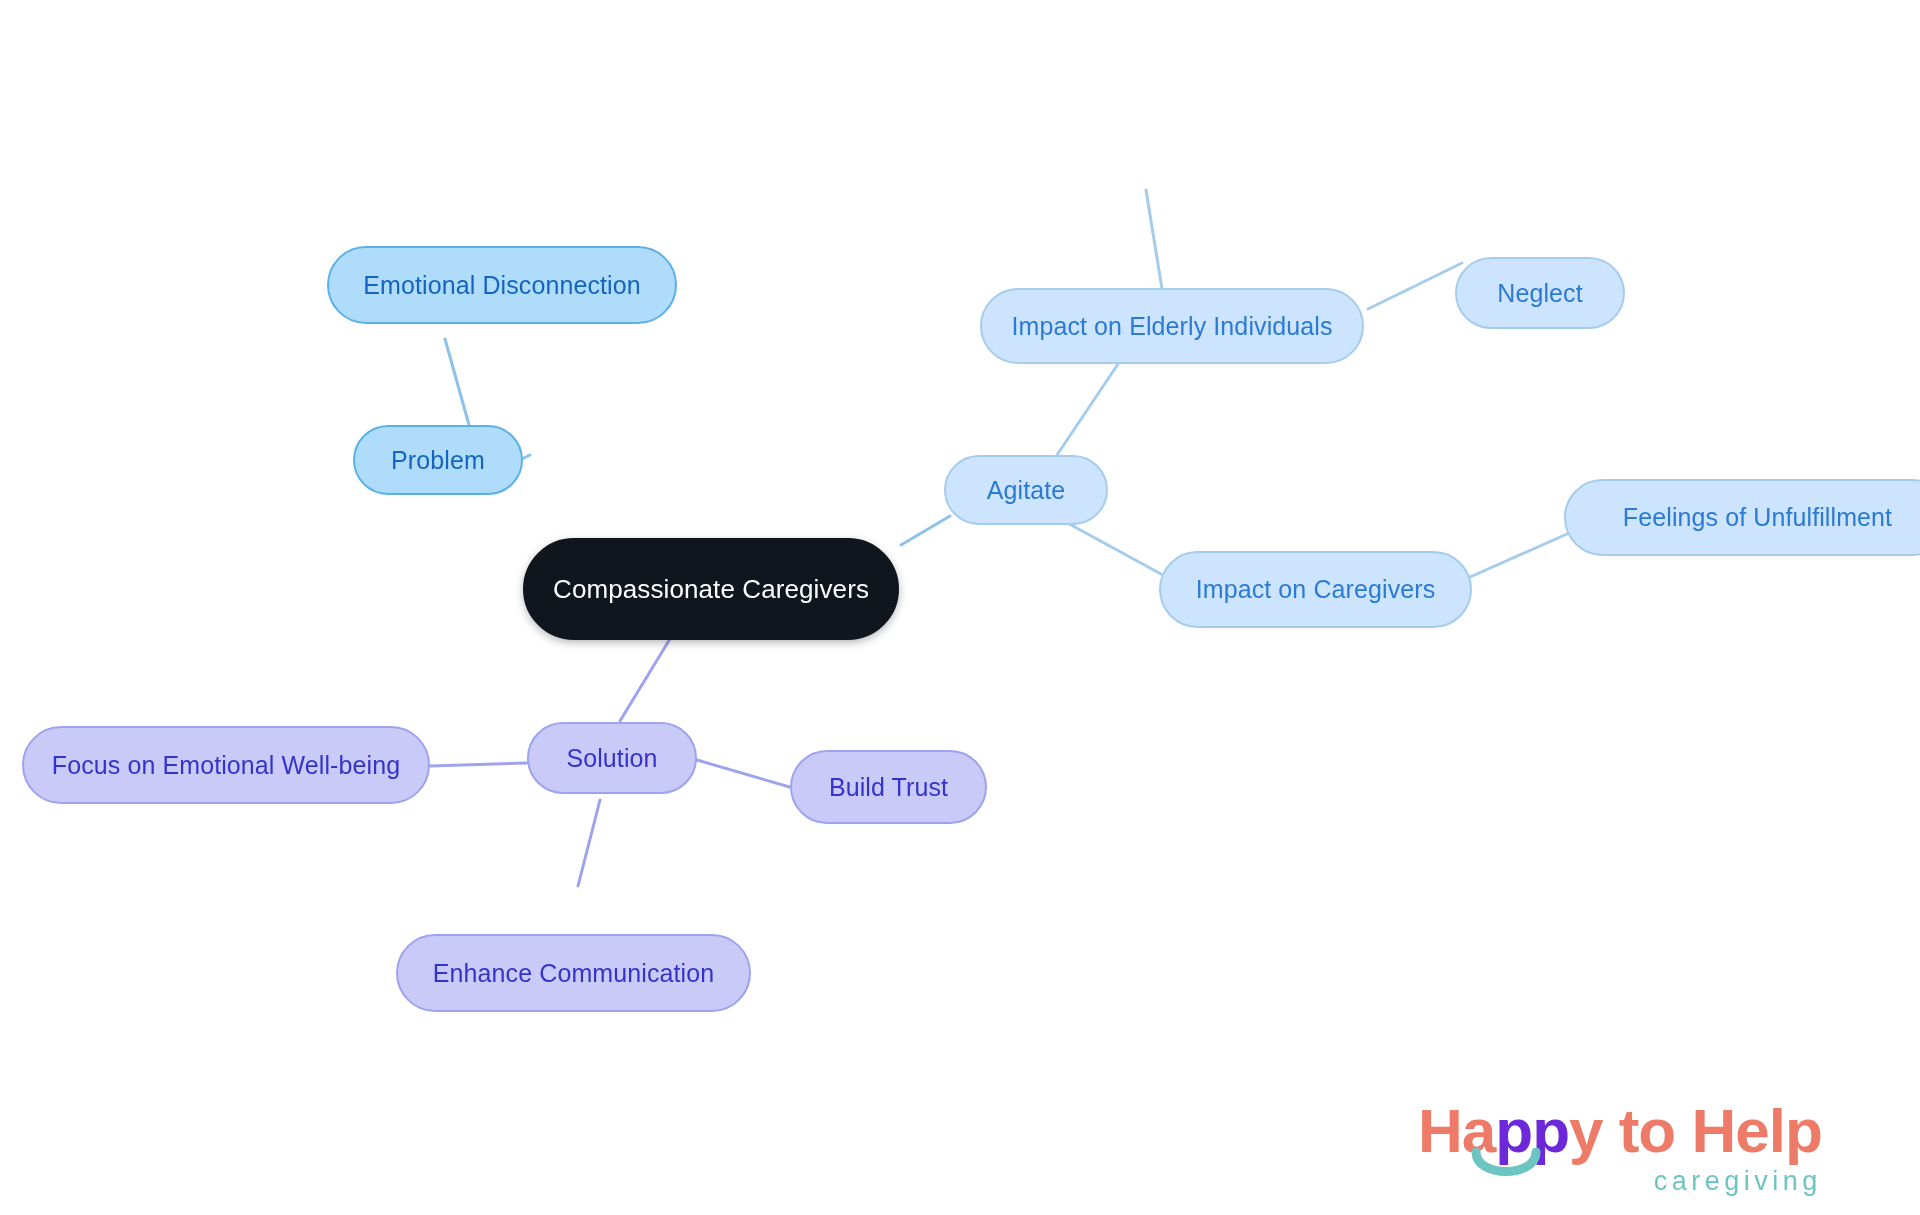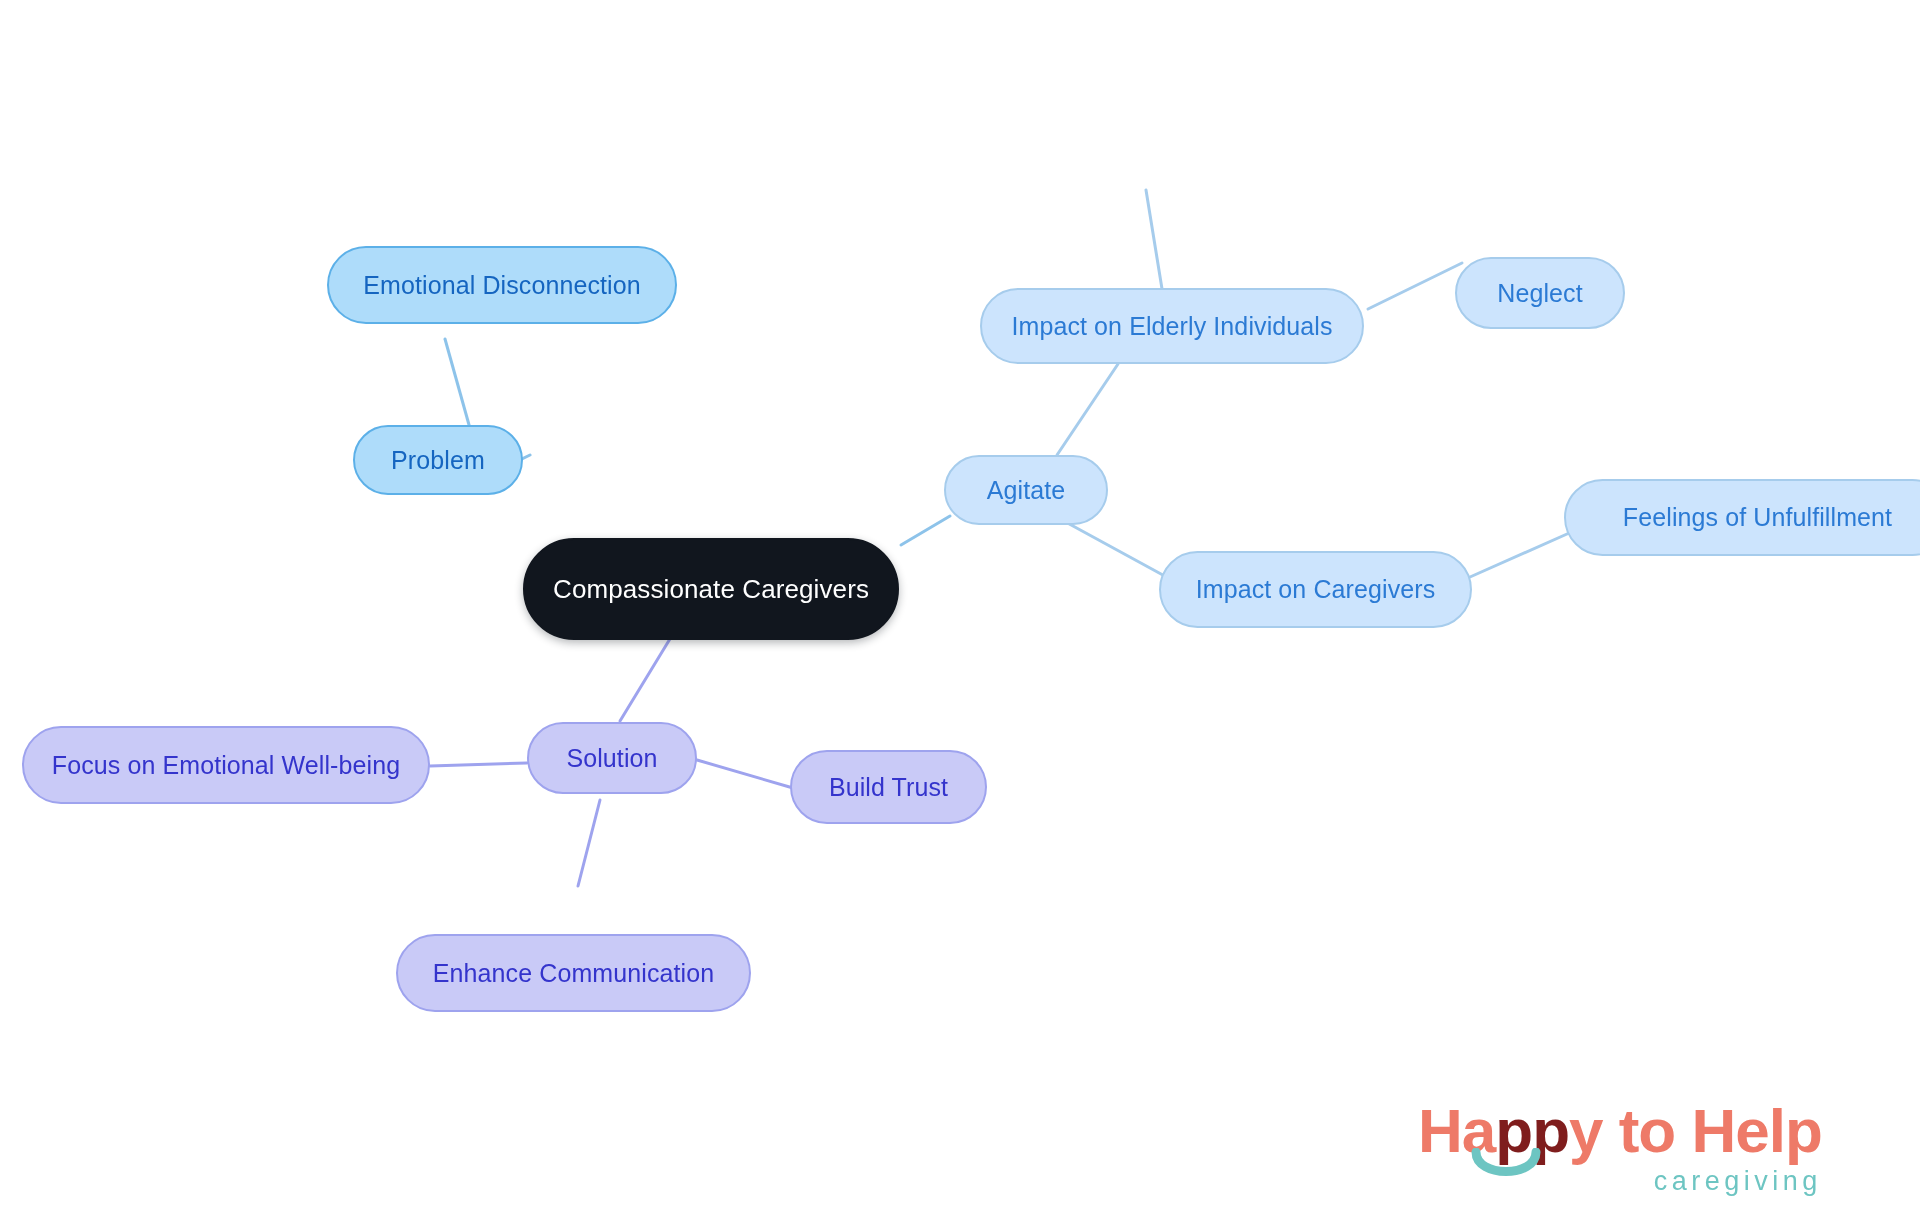--- a/index.html
+++ b/index.html
@@ -151,21 +151,21 @@
   <div class="node node--solution" style="left:527px; top:722px; width:170px; height:72px;">Solution</div>
 
   <div class="node node--solution" style="left:22px; top:726px; width:408px; height:78px;">Focus on Emotional Well-being</div>
 
   <div class="node node--solution" style="left:790px; top:750px; width:197px; height:74px;">Build Trust</div>
 
   <div class="node node--solution" style="left:396px; top:886px; width:355px; height:78px;margin-top:48px;">Enhance Communication</div>
 
   <div id="logo" style="left:1418px; top:1100px;">
     <div class="logo-word">
-      <span style="color:#ee7a68;">Ha</span><span style="color:#7f1d1d;">pp</span><span style="color:#ee7a68;">y to Help</span>
+      <span style="color:#ee7a68;">Ha</span><span style="color:#6d28d9;">pp</span><span style="color:#ee7a68;">y to Help</span>
     </div>
     <svg class="logo-smile" style="left:52px; top:48px;" width="72" height="42" viewBox="0 0 72 42" xmlns="http://www.w3.org/2000/svg">
       <path d="M6 4 C6 30, 66 30, 66 4" fill="none" stroke="#6dc5c2" stroke-width="9" stroke-linecap="round"></path>
     </svg>
     <div class="logo-sub" style="color:#6dc5c2; margin-top:6px;">caregiving</div>
   </div>
 
 </div>
 
 </body></html>

